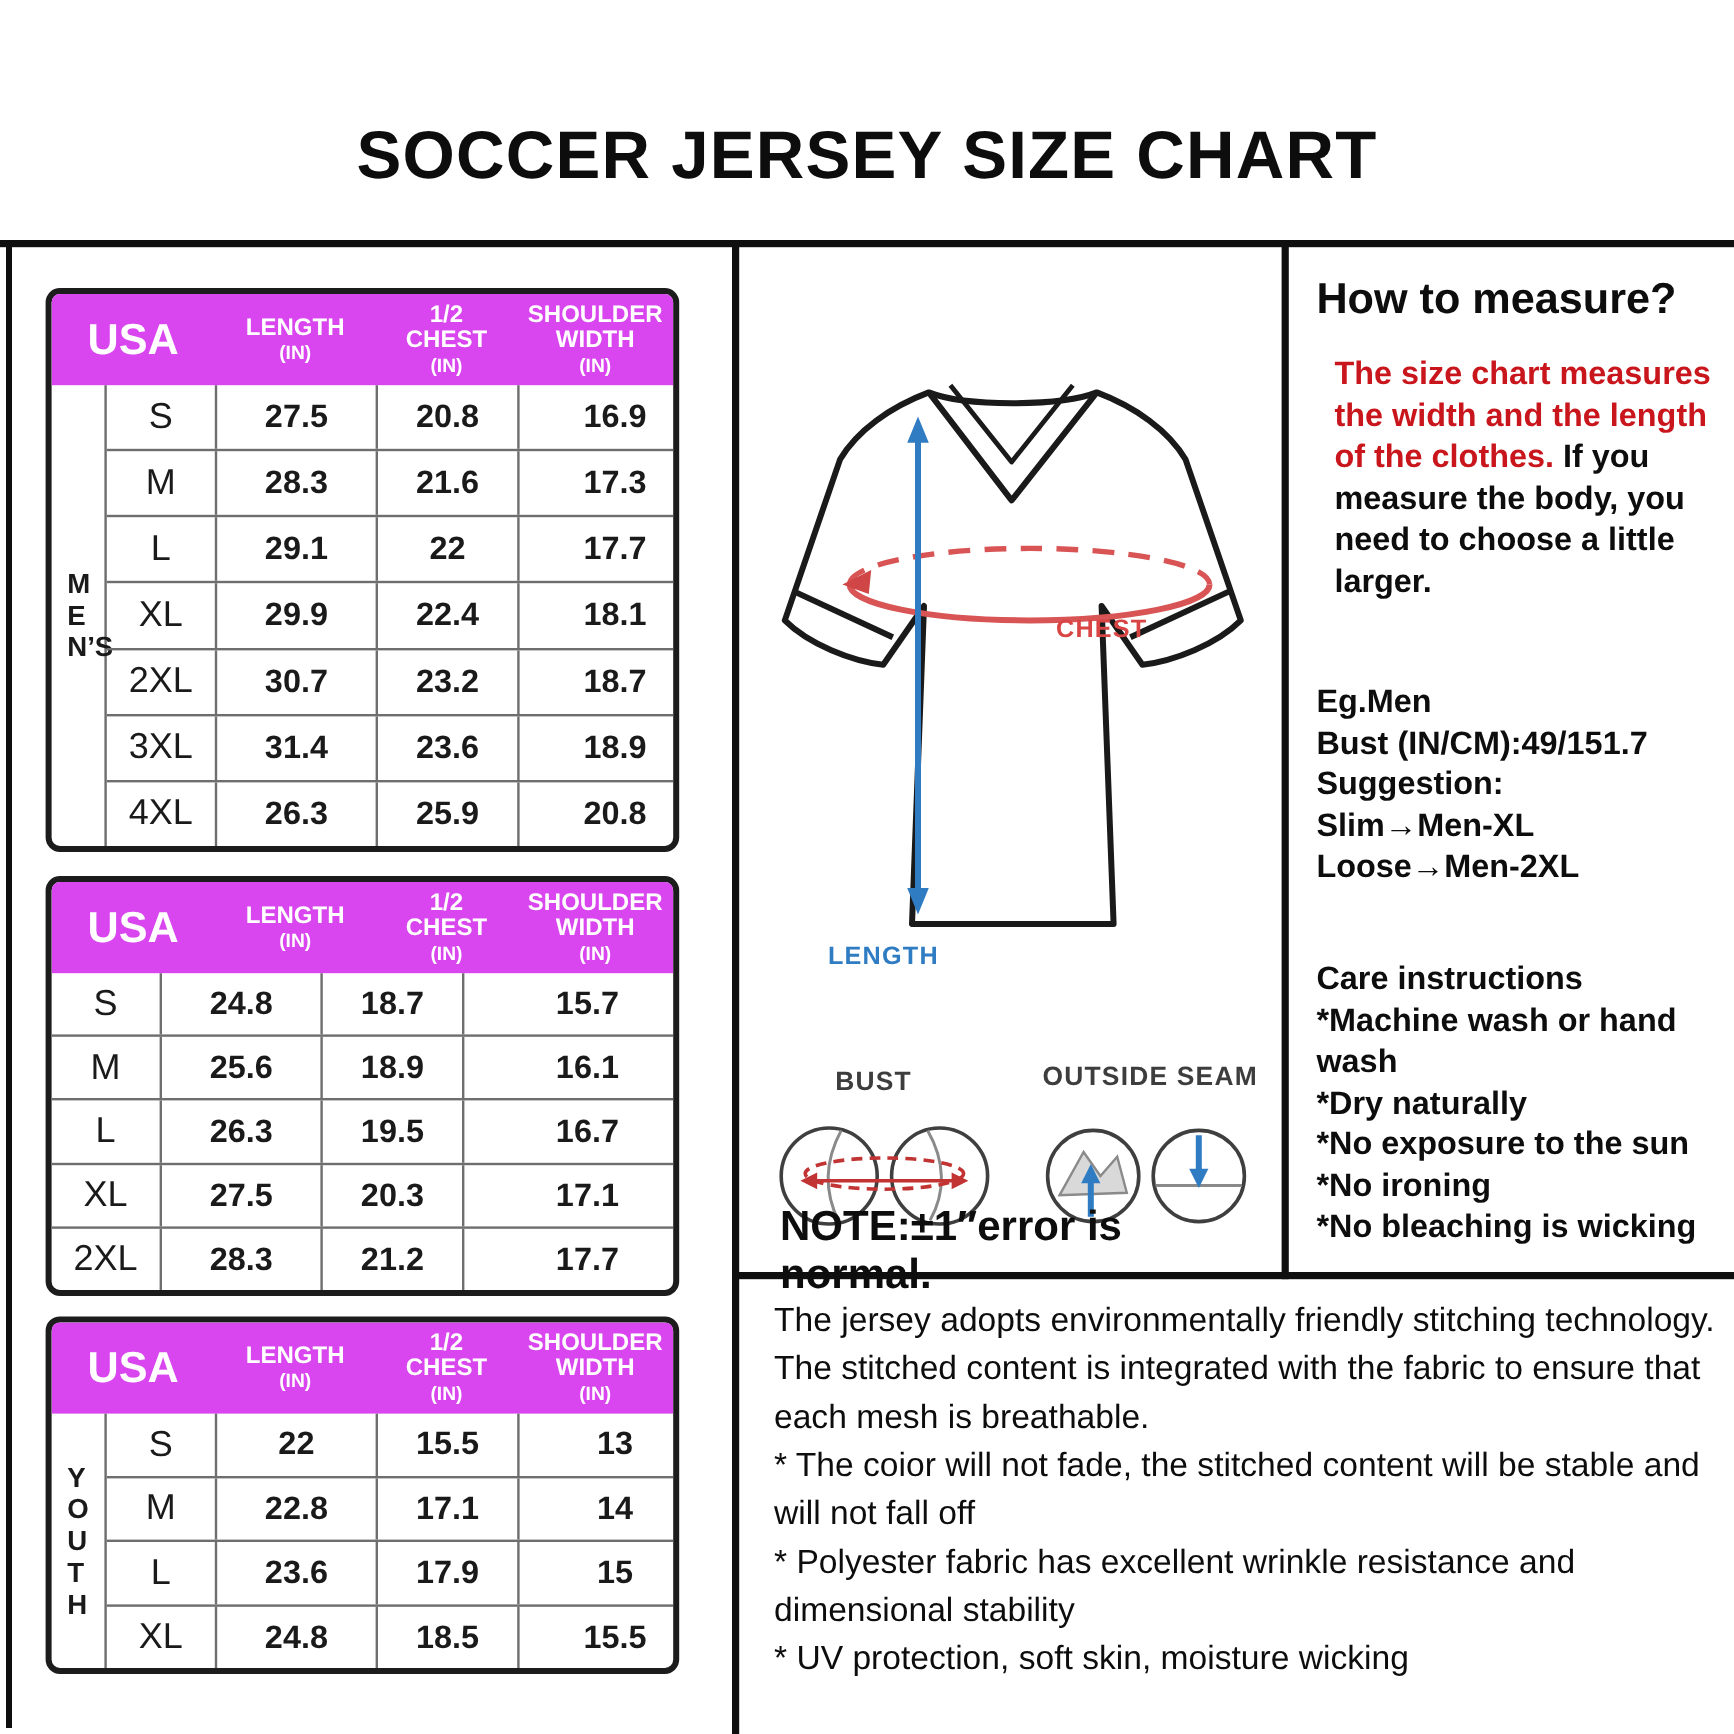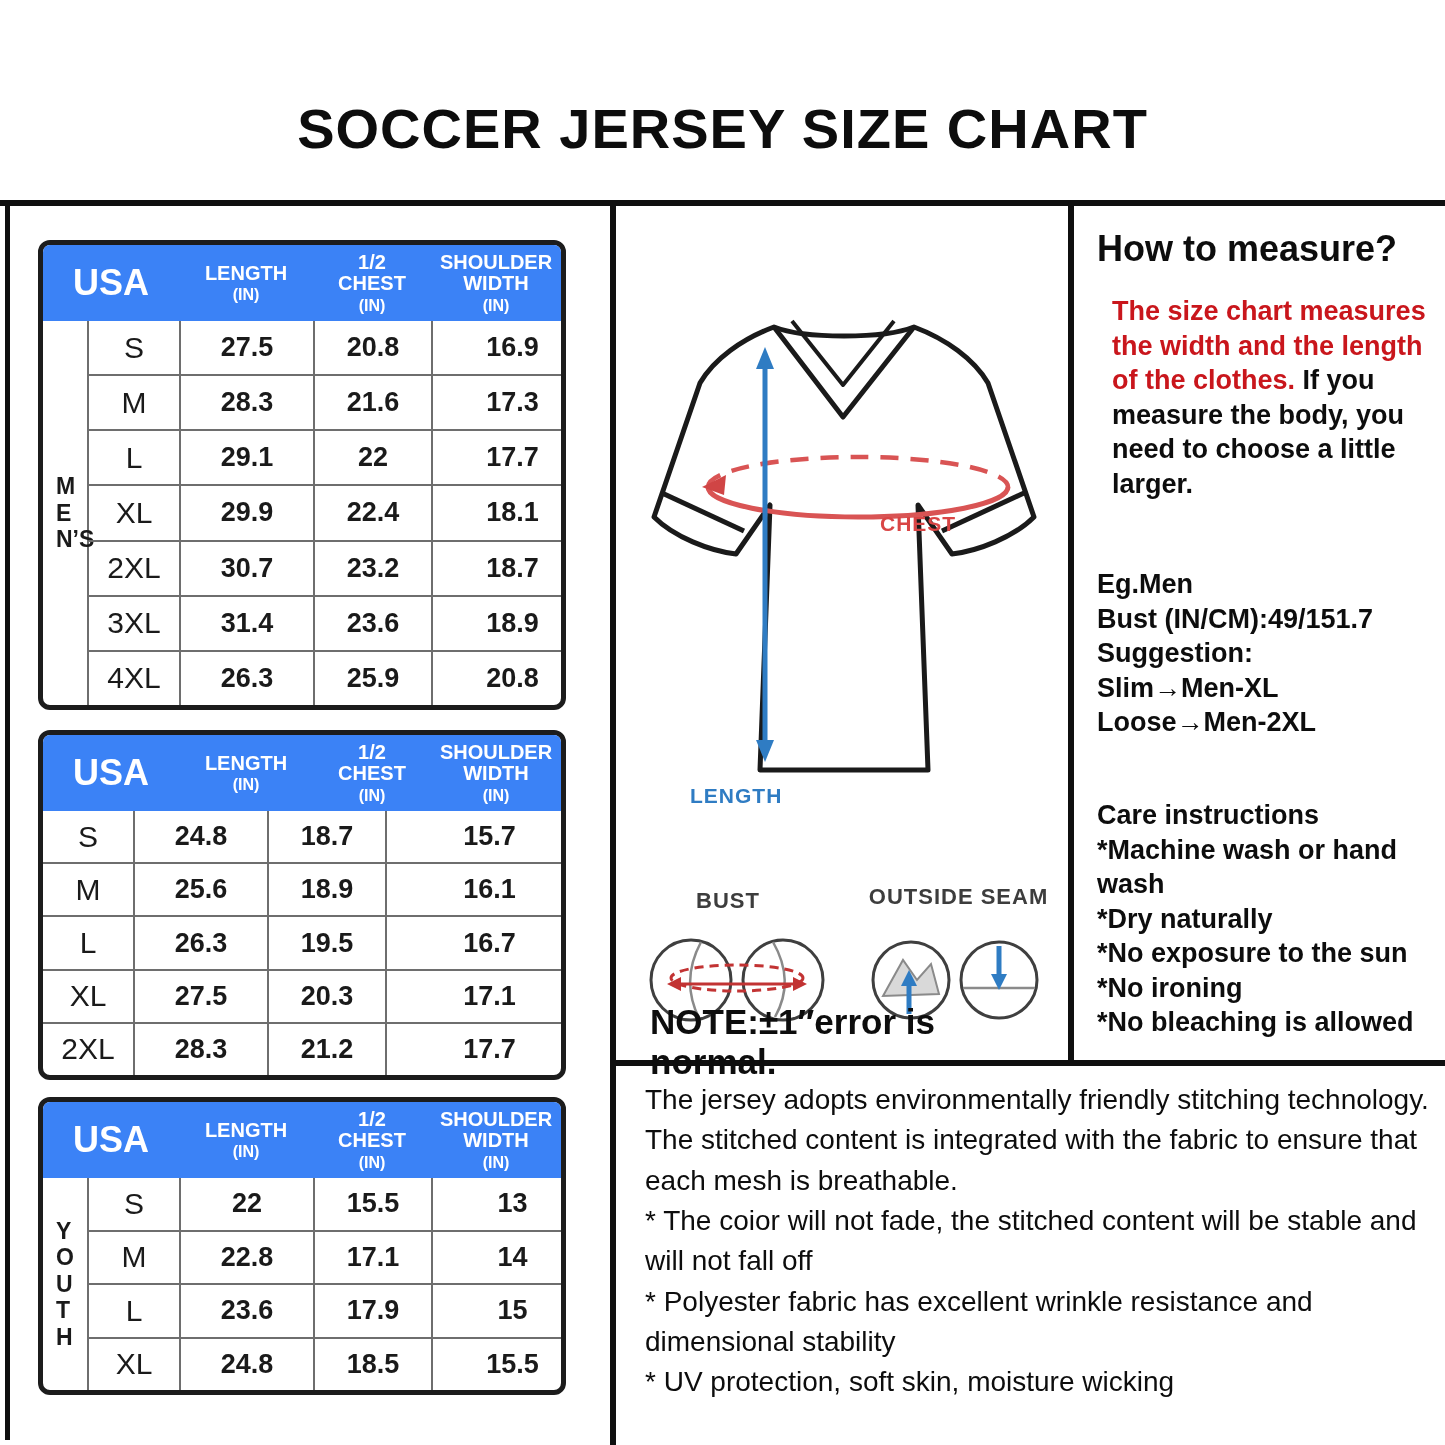--- a/index.html
+++ b/index.html
@@ -19,21 +19,21 @@
   .line-mid1{left:610px;top:200px;width:6px;height:1245px;}
   .line-mid2{left:1068px;top:200px;width:6px;height:866px;}
   .line-bottom{left:610px;top:1060px;width:835px;height:6px;}
   
   .size-table{
     position:absolute;left:38px;width:528px;
     border:5px solid #1c1c1c;border-radius:12px;background:#fff;
     display:flex;flex-direction:column;box-sizing:border-box;overflow:hidden;
   }
   .thead{
-    background:#3b82f6;color:#fff;height:76px;flex:0 0 76px;
+    background:#d946ef;color:#fff;height:76px;flex:0 0 76px;
     display:grid;grid-template-columns:136px 134px 118px 1fr;align-items:center;
   }
   .h-usa{font-size:36px;font-weight:700;text-align:center;}
   .h-col{text-align:center;line-height:1.08;}
   .h-main{display:block;font-size:20px;font-weight:700;white-space:pre-line;}
   .h-unit{display:block;font-size:16px;font-weight:700;margin-top:2px;}
   .tbody{flex:1;display:flex;}
   .glabel{
     width:44px;flex:0 0 44px;border-right:2px solid #6e6e6e;
     display:flex;align-items:center;justify-content:center;
@@ -320,21 +320,21 @@
     <div>Suggestion:</div>
     <div>Slim→Men-XL</div>
     <div>Loose→Men-2XL</div>
   </div>
   <div class="care-block">
     <div>Care instructions</div>
     <div>*Machine wash or hand wash</div>
     <div>*Dry naturally</div>
     <div>*No exposure to the sun</div>
     <div>*No ironing</div>
-    <div>*No bleaching is allowed</div>
+    <div>*No bleaching is wicking</div>
   </div>
 </div>
 
 <div class="description">
   <p>The jersey adopts environmentally friendly stitching technology. The stitched content is integrated with the fabric to ensure that each mesh is breathable.</p>
   <p>* The coior will not fade, the stitched content will be stable and will not fall off</p>
   <p>* Polyester fabric has excellent wrinkle resistance and dimensional stability</p>
   <p>* UV protection, soft skin, moisture wicking</p>
 </div>
 

